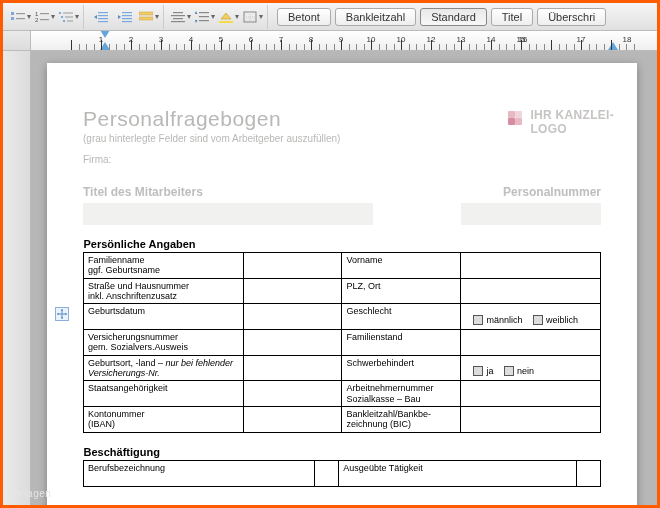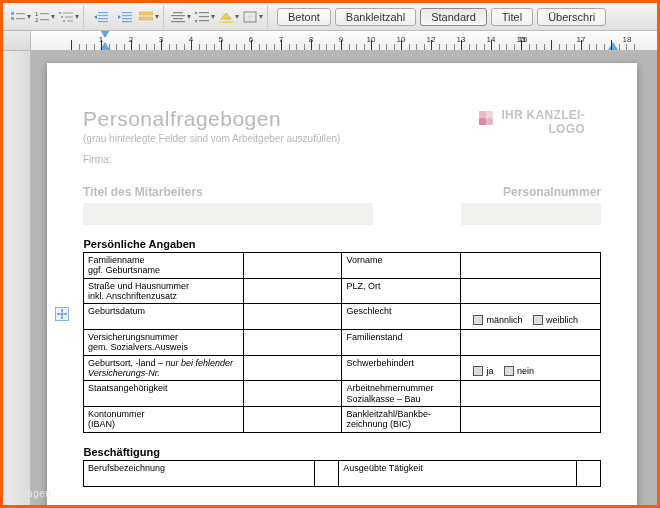--- a/index.html
+++ b/index.html
@@ -19,21 +19,21 @@
   .ruler .num { position:absolute; bottom:6px; font-size:8px; color:#333; transform:translateX(-50%);}
   .ruler .marker-left { position:absolute; bottom:0; left:74px; width:0;height:0; border-left:5px solid transparent; border-right:5px solid transparent; border-bottom:8px solid #64a6da; transform:translateX(-50%);}
   .ruler .marker-right { position:absolute; bottom:0; left:582px; width:0;height:0; border-left:5px solid transparent; border-right:5px solid transparent; border-bottom:8px solid #64a6da; transform:translateX(-50%);}
   .ruler .marker-top { position:absolute; top:0; left:74px; width:0;height:0; border-left:5px solid transparent; border-right:5px solid transparent; border-top:8px solid #64a6da; transform:translateX(-50%);}
   .vruler { position:absolute; left:0; top:48px; bottom:0; width:28px; background:linear-gradient(90deg,#eaeaea,#dcdcdc); border-right:1px solid #bbb;}
   .doc-area { position:absolute; left:28px; right:0; top:48px; bottom:0; background:#b7b7b7; overflow:hidden;}
   .page { position:absolute; left:16px; top:12px; width:590px; min-height:800px; background:#fff; box-shadow:0 2px 8px rgba(0,0,0,.3); padding:44px 36px 20px 36px; }
   .doc-title { font-size:21px; color:#b9b8b6; font-weight:400; letter-spacing:.5px;}
   .doc-sub { font-size:10px; color:#b9b8b6; margin-top:2px;}
   .doc-firma { font-size:10px; color:#b9b8b6; margin-top:10px;}
-  .logo { position:absolute; right:52px; top:46px; text-align:right;}
+  .logo { position:absolute; right:23px; top:46px; text-align:left;}
   .logo .mark { position:relative; width:14px; height:14px; display:inline-block; vertical-align:top; margin-right:4px; margin-top:2px;}
   .logo .mark span { position:absolute; width:7px; height:7px; border-radius:1px;}
   .logo .txt { display:inline-block; font-size:12px; color:#c5c4c2; font-weight:600; line-height:1.15; letter-spacing:.3px;}
   .sec-label { font-size:12px; color:#bfbebc; font-weight:600; margin-top:20px;}
   .sec-row { display:flex; justify-content:space-between;}
   .grey-field { background:#f1f1f0; height:22px; margin-top:4px;}
   .grey-field.left { width:290px;}
   .grey-field.right { width:140px;}
   .table { width:100%; border-collapse:collapse; margin-top:10px; font-size:9px; color:#000;}
   .table th.section { text-align:left; font-size:11px; font-weight:bold; padding:3px 0 2px 0; border:none;}

